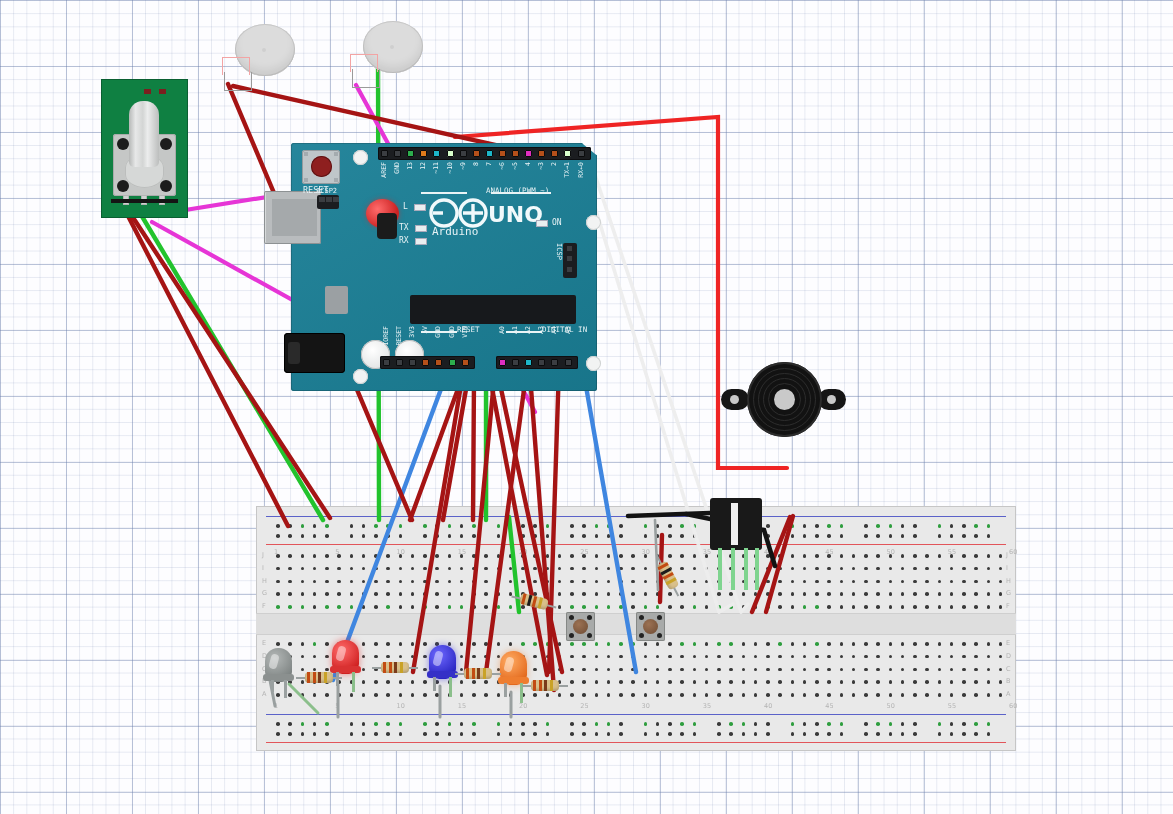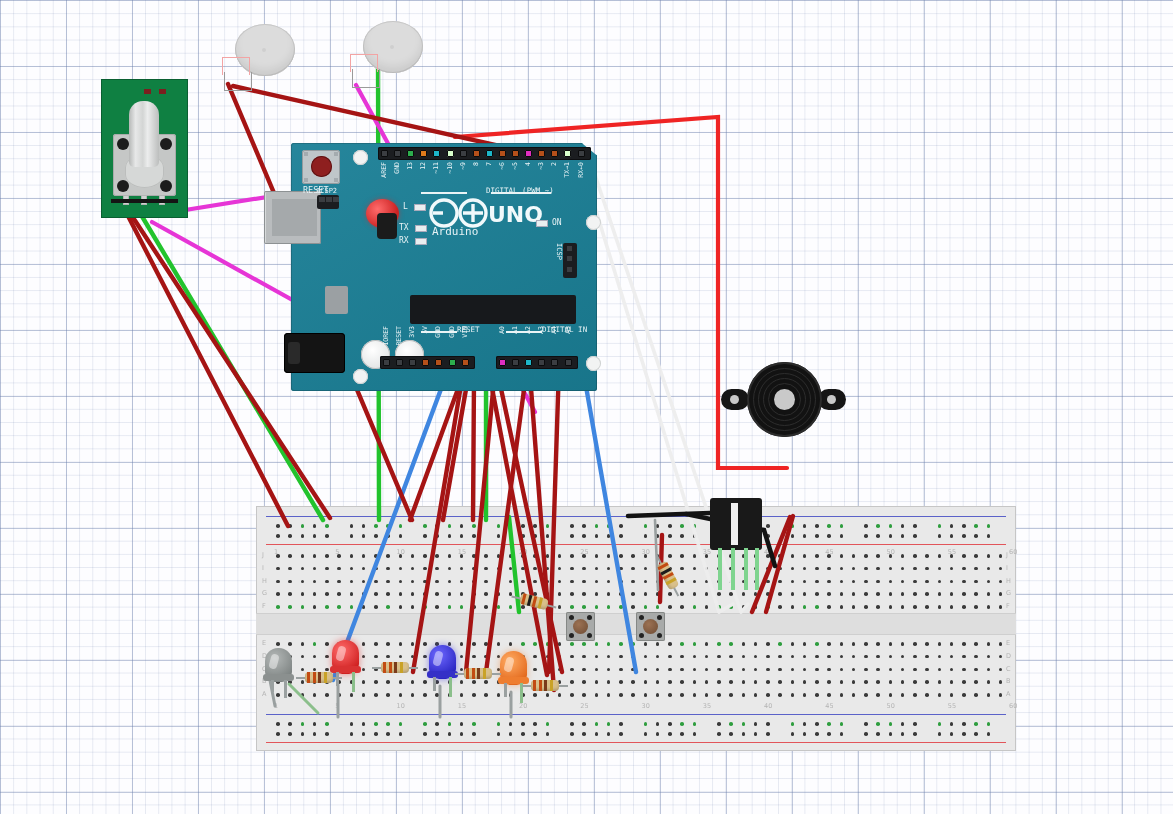--- a/index.html
+++ b/index.html
@@ -1123,21 +1123,21 @@
       <div class="smled" style="left:124px;top:95px"></div>
       <div class="slabel" style="left:108px;top:93px">RX</div>
       <div class="smled" style="left:245px;top:77px"></div>
       <div class="slabel" style="left:261px;top:75px">ON</div>
 
       <div class="whiteline" style="left:130px;top:49px;width:46px"></div>
       <div class="whiteline" style="left:200px;top:49px;width:60px"></div>
       <div class="whiteline" style="left:130px;top:188px;width:36px"></div>
       <div class="whiteline" style="left:215px;top:188px;width:36px"></div>
 
-      <div class="slabel" style="left:195px;top:43px;font-size:7.5px">DIGITAL (PWM ~)</div>
+      <div class="slabel" style="left:195px;top:43px;font-size:7.5px">ANALOG (PWM ~)</div>
       <div class="slabel" style="left:166px;top:182px;font-size:7.5px">RESET</div>
       <div class="slabel" style="left:251px;top:182px;font-size:7.5px">DIGITAL IN</div>
 
       <div class="hdr" id="hdr-digital" style="left: 87px; top: 4px; height: 13px; width: 212.6px;">
           <div class="pin " style="left: 3px;"></div>
           <div class="pin " style="left: 16.1px;"></div>
           <div class="pin litg" style="left: 29.2px;"></div>
           <div class="pin lito" style="left: 42.3px;"></div>
           <div class="pin litc" style="left: 55.4px;"></div>
           <div class="pin litw" style="left: 68.5px;"></div>

